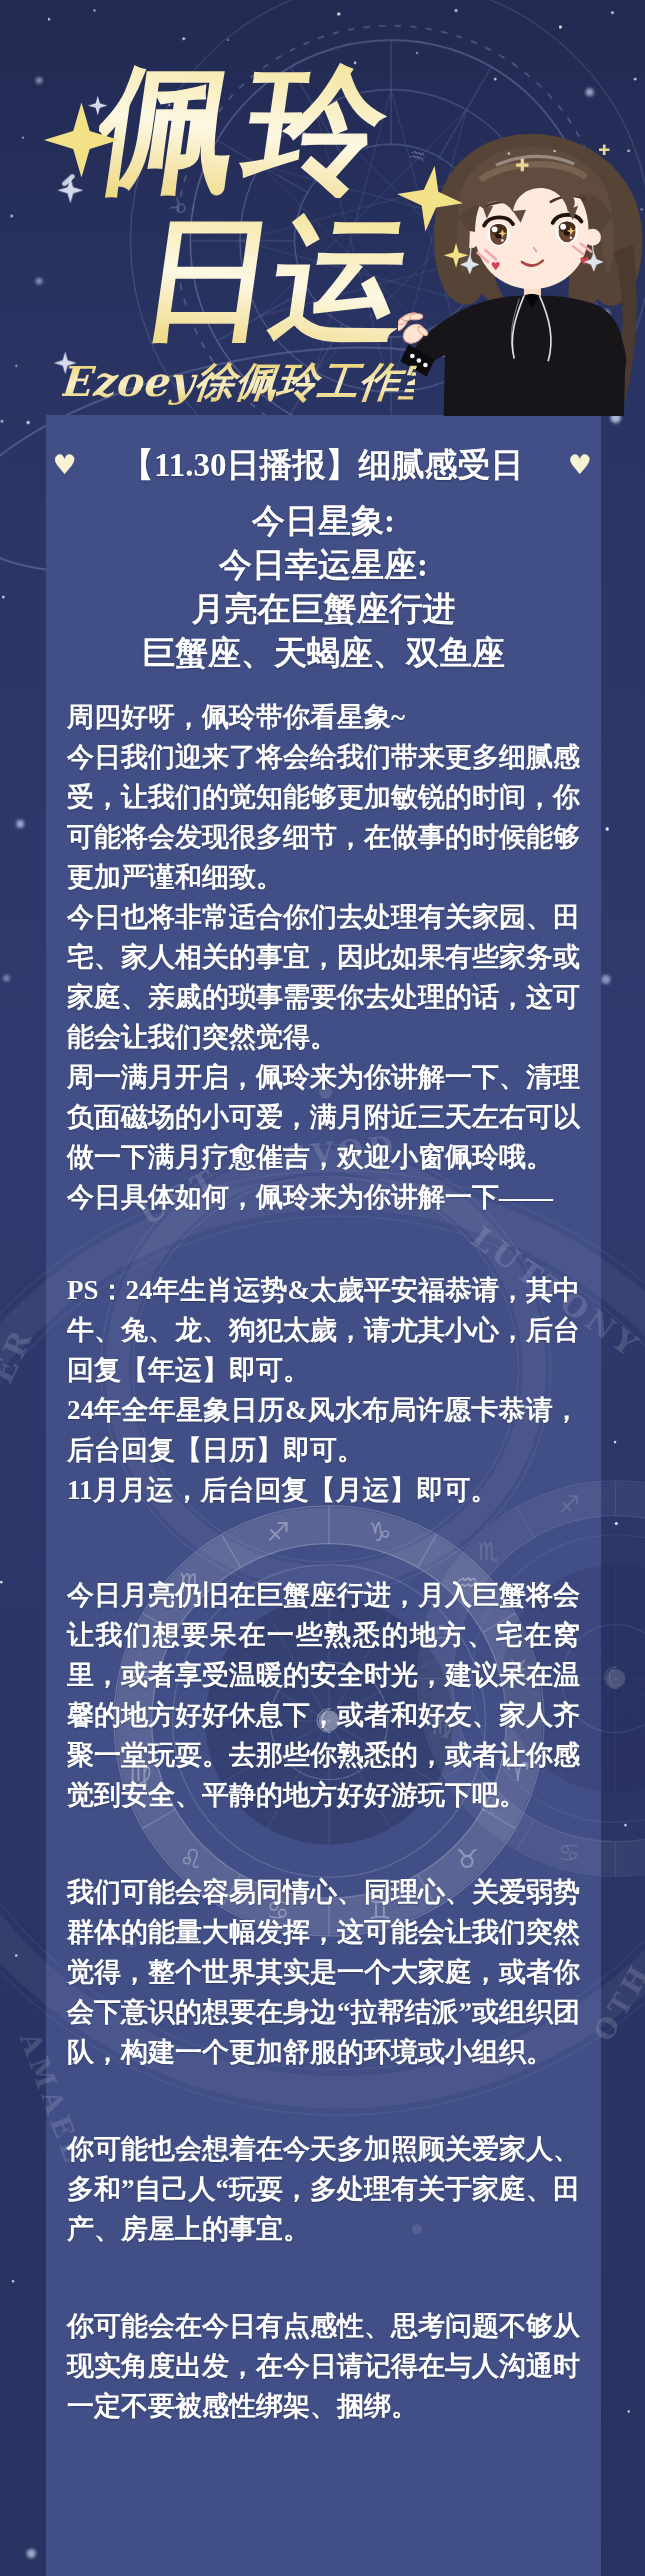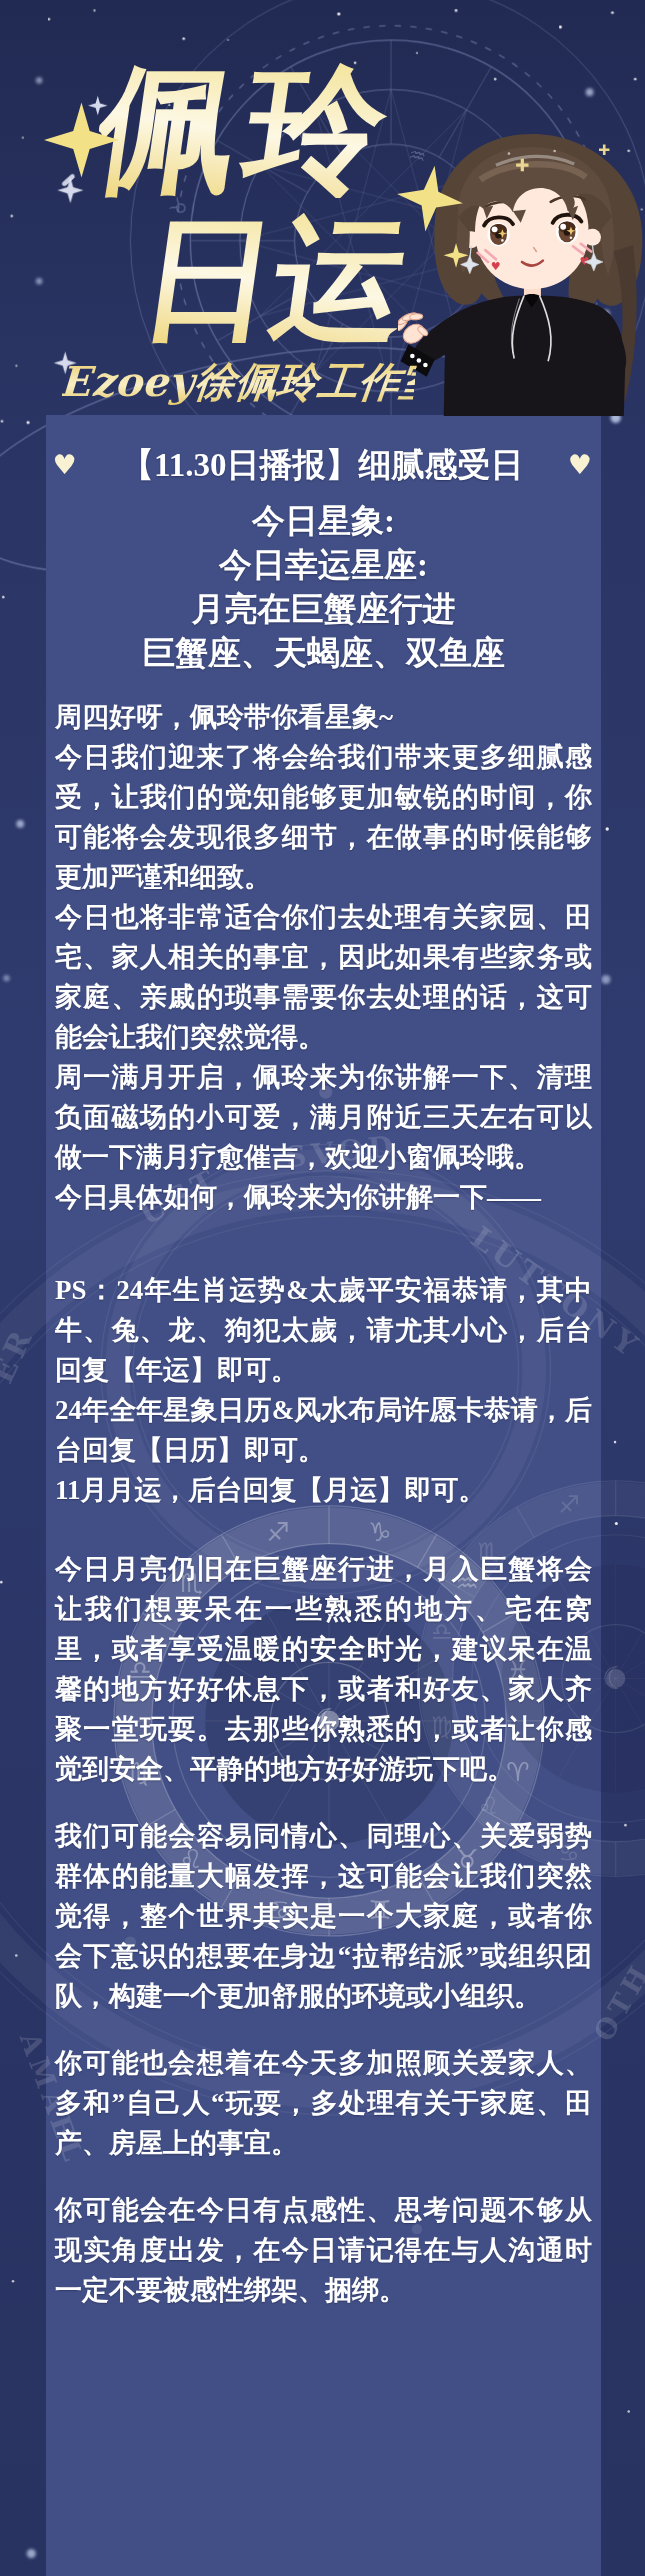--- a/index.html
+++ b/index.html
@@ -28,26 +28,26 @@
   
   .panel{position:absolute;left:46px;top:415px;width:555px;height:2161px;background:#424f86;z-index:1;}
   .wm{position:absolute;left:-46px;top:-415px;z-index:1;}
   .panel-content{position:relative;z-index:2;color:#ffffff;}
   .p-header{padding-top:15.6px;text-align:center;font-weight:900;font-size:33px;line-height:44px;
             text-shadow:0 1.3px 2px rgba(10,14,40,.35);}
   .row1{display:flex;align-items:center;justify-content:space-between;padding:0 9px 0 6.5px;}
   .heart{font-size:27px;color:#f8f2d2;font-family:"DejaVu Sans",sans-serif;line-height:1;text-shadow:none;}
   .broadcast{margin:12px;font-size:33px;font-weight:900;display:inline-block;}
   .hline{white-space:nowrap;text-align:center;}
-  .body{margin-top:22px;padding:0 9px;font-size:27px;line-height:40px;font-weight:700;
+  .body{margin-top:22px;padding:0 21px;font-size:27px;line-height:40px;font-weight:700;
         text-align:justify;text-shadow:0 1.3px 1.3px rgba(8,12,36,.3);}
   .body p{margin:0;}
   .body p.gap-lg{margin-top:53px;}
-  .body p.gap-xl{margin-top:39px;}
-  .body p.gap-md{margin-top:27px;}
+  .body p.gap-xl{margin-top:65px;}
+  .body p.gap-md{margin-top:57px;}
 </style>
 </head>
 <body>
 
 <div class="page">
 
   <svg class="layer" width="645" height="2576" viewBox="0 0 990 3951">
     <defs>
       <filter id="soft" x="-80%" y="-80%" width="260%" height="260%">
           <feGaussianBlur stdDeviation="2.4"></feGaussianBlur>

